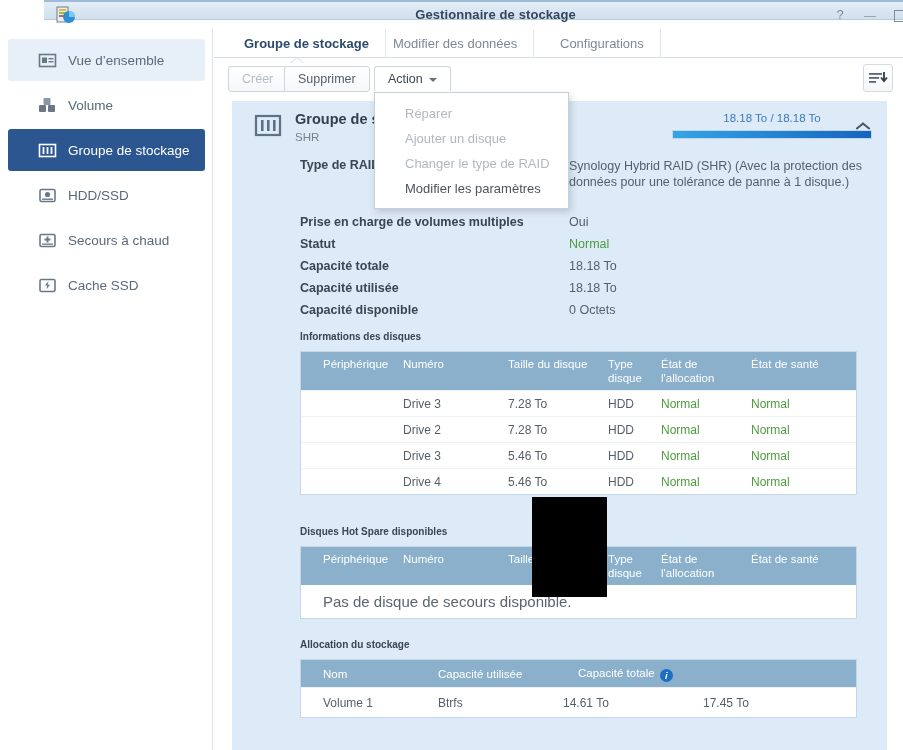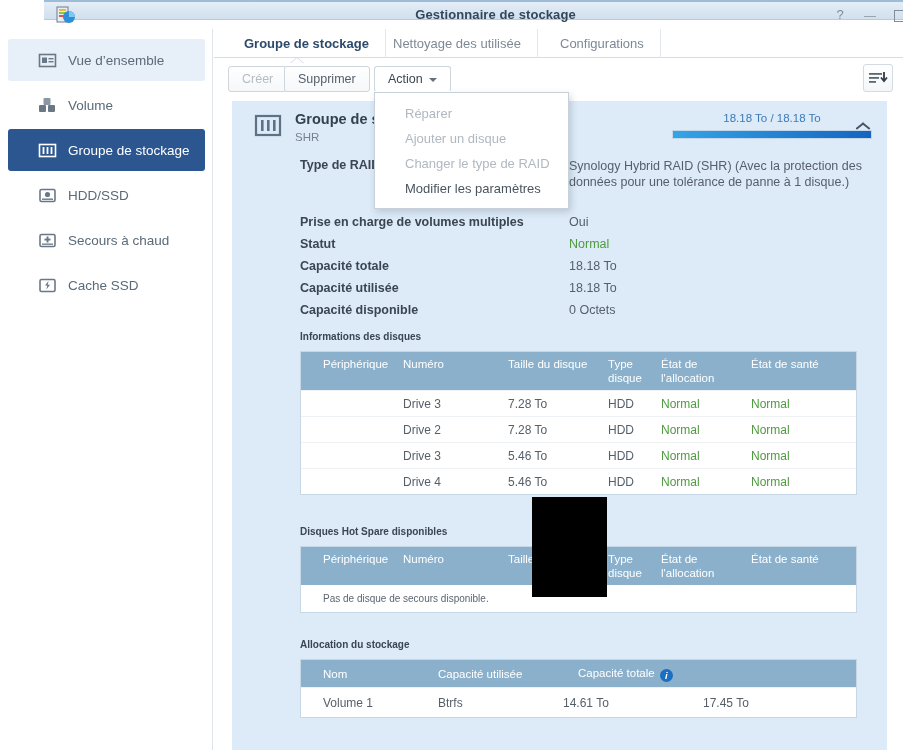--- a/index.html
+++ b/index.html
@@ -205,21 +205,21 @@
   .thead .th { padding: 5px 4px 4px 0; line-height: 14px; }
   .trow {
     display: flex; font-size: 12px; color: #555f6a;
     height: 26px; align-items: center;
     border-top: 1px solid #eef2f5;
   }
   .trow:first-of-type { border-top: none; }
   .trow .td { padding-right: 4px; }
   .green { color: #4f9b3f; }
   .empty-row {
-    font-size: 10px; color: #5b6570; padding: 8px 0 8px 22px;
+    font-size: 15px; color: #5b6570; padding: 8px 0 8px 22px;
   }
   .info-i {
     display: inline-block; width: 13px; height: 13px; border-radius: 50%;
     background: #1a6fc4; color: #ffffff; font-size: 9.5px;
     font-style: italic; font-weight: bold;
     line-height: 13px; text-align: center;
     vertical-align: -2px; margin-left: 5px;
   }
   .redact {
     position: absolute; left: 300px; top: 396px;
@@ -320,21 +320,21 @@
         </svg>
       </span>
       <span>Cache SSD</span>
     </div>
   </div>
 
   <div class="content">
 
     <div class="tabbar">
       <div class="tab active" style="left:14px">Groupe de stockage</div>
-      <div class="tab" style="left:163px">Nettoyage des utilisée</div>
+      <div class="tab" style="left:163px">Modifier des données</div>
       <div class="tab" style="left:330px">Configurations</div>
       <div class="tab-arrow" style="left:76px"></div>
     </div>
 
     <div class="toolbar">
       <div class="btn disabled" style="left:14px">Créer</div>
       <div class="btn" style="left:70px">Supprimer</div>
       <div class="btn open" style="left:160px">
         <span>Action</span><span class="caret"></span>
       </div>

